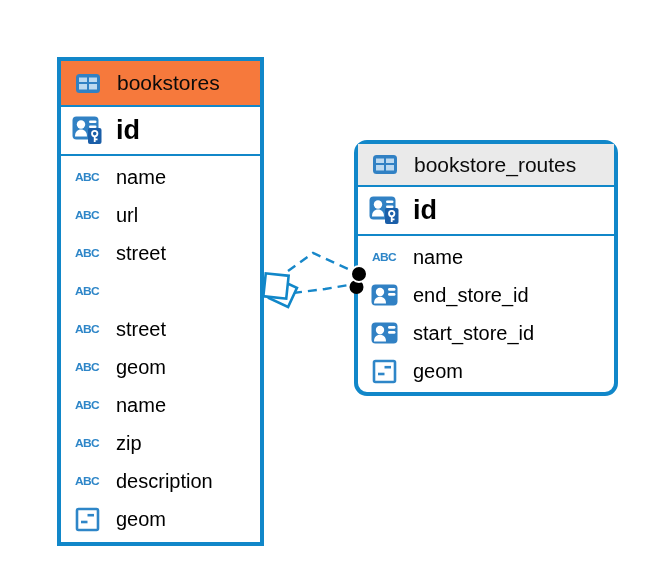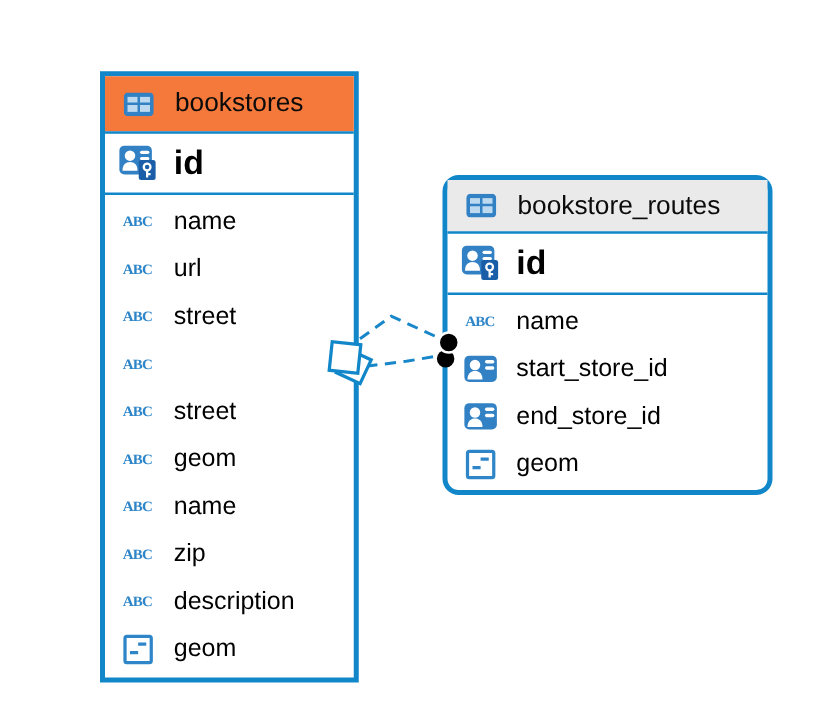--- a/index.html
+++ b/index.html
@@ -4,21 +4,21 @@
 <style>
   html,body{margin:0;padding:0;background:#ffffff;}
   .canvas{
     position:relative;width:654px;height:570px;background:#ffffff;overflow:hidden;
     font-family:"Liberation Sans","DejaVu Sans",sans-serif;
   }
   .er-table{
     position:absolute;background:#ffffff;border:4px solid #1187C9;
     display:flex;flex-direction:column;box-sizing:border-box;z-index:1;
   }
-  .t-left{left:57px;top:57px;width:207px;height:489px;margin-left:23px;}
+  .t-left{left:57px;top:57px;width:207px;height:489px;}
   .t-right{left:354px;top:140px;width:264px;height:256px;border-radius:13px;}
   .t-header{
     display:flex;align-items:center;gap:11px;padding-left:9px;
     font-size:21px;font-weight:500;color:#0b0b0b;flex:0 0 auto;
   }
   .t-left  .t-header{height:44px;}
   .t-right .t-header{height:41px;}
   .sep{height:2px;background:#1187C9;flex:0 0 auto;}
   .key-row{
     display:flex;align-items:center;gap:11px;padding-left:8px;
@@ -27,21 +27,21 @@
   .rows{flex:1 1 auto;display:flex;flex-direction:column;padding-top:2px;}
   .row{
     display:flex;align-items:center;gap:11px;padding-left:8px;
     height:38px;flex:0 0 auto;font-size:20px;font-weight:400;color:#000;
   }
   .icon{
     width:36px;flex:0 0 36px;display:flex;align-items:center;justify-content:center;
   }
   .icon svg{display:block;}
   .abc{
-    font-family:Liberation Serif, serif;
+    font-family:Liberation Sans, sans-serif;
     font-weight:800;font-size:12px;color:#2E86C8;letter-spacing:-0.6px;
     transform:scaleY(0.95);
   }
   .overlay{position:absolute;left:0;top:0;z-index:5;pointer-events:none;}
   .rel{stroke:#1787C9;stroke-width:2.4;stroke-dasharray:9 6;fill:none;}
   .sq{fill:#ffffff;stroke:#1187C9;stroke-width:2.6;}
 </style>
 </head>
 <body>
 
@@ -184,33 +184,33 @@
         <div class="row">
           <span class="icon">
             <svg width="27" height="22" viewBox="0 0 27 22">
               <rect x="0.5" y="0.5" width="26" height="21" rx="4" fill="#3181C4"></rect>
               <circle cx="9" cy="8" r="4.2" fill="#fff"></circle>
               <path d="M3 19.5 C3 14.9 5.6 12.8 9 12.8 C12.4 12.8 15 14.9 15 19.5 Z" fill="#fff"></path>
               <rect x="17" y="4" width="7.5" height="2.8" rx="1.4" fill="#fff"></rect>
               <rect x="17" y="9" width="7.5" height="2.8" rx="1.4" fill="#fff"></rect>
             </svg>
           </span>
-          <span>start_store_id</span>
+          <span>end_store_id</span>
         </div>
         <div class="row">
           <span class="icon">
             <svg width="27" height="22" viewBox="0 0 27 22">
               <rect x="0.5" y="0.5" width="26" height="21" rx="4" fill="#3181C4"></rect>
               <circle cx="9" cy="8" r="4.2" fill="#fff"></circle>
               <path d="M3 19.5 C3 14.9 5.6 12.8 9 12.8 C12.4 12.8 15 14.9 15 19.5 Z" fill="#fff"></path>
               <rect x="17" y="4" width="7.5" height="2.8" rx="1.4" fill="#fff"></rect>
               <rect x="17" y="9" width="7.5" height="2.8" rx="1.4" fill="#fff"></rect>
             </svg>
           </span>
-          <span>end_store_id</span>
+          <span>start_store_id</span>
         </div>
         <div class="row">
           <span class="icon">
             <svg width="25" height="25" viewBox="0 0 25 25">
               <rect x="2" y="2" width="21" height="21" rx="1.5" fill="none" stroke="#2E86C8" stroke-width="2.6"></rect>
               <path d="M12.5 8.2 H19" stroke="#2E86C8" stroke-width="2.6"></path>
               <path d="M6 15 H12.5" stroke="#2E86C8" stroke-width="2.6"></path>
             </svg>
           </span>
           <span>geom</span>

